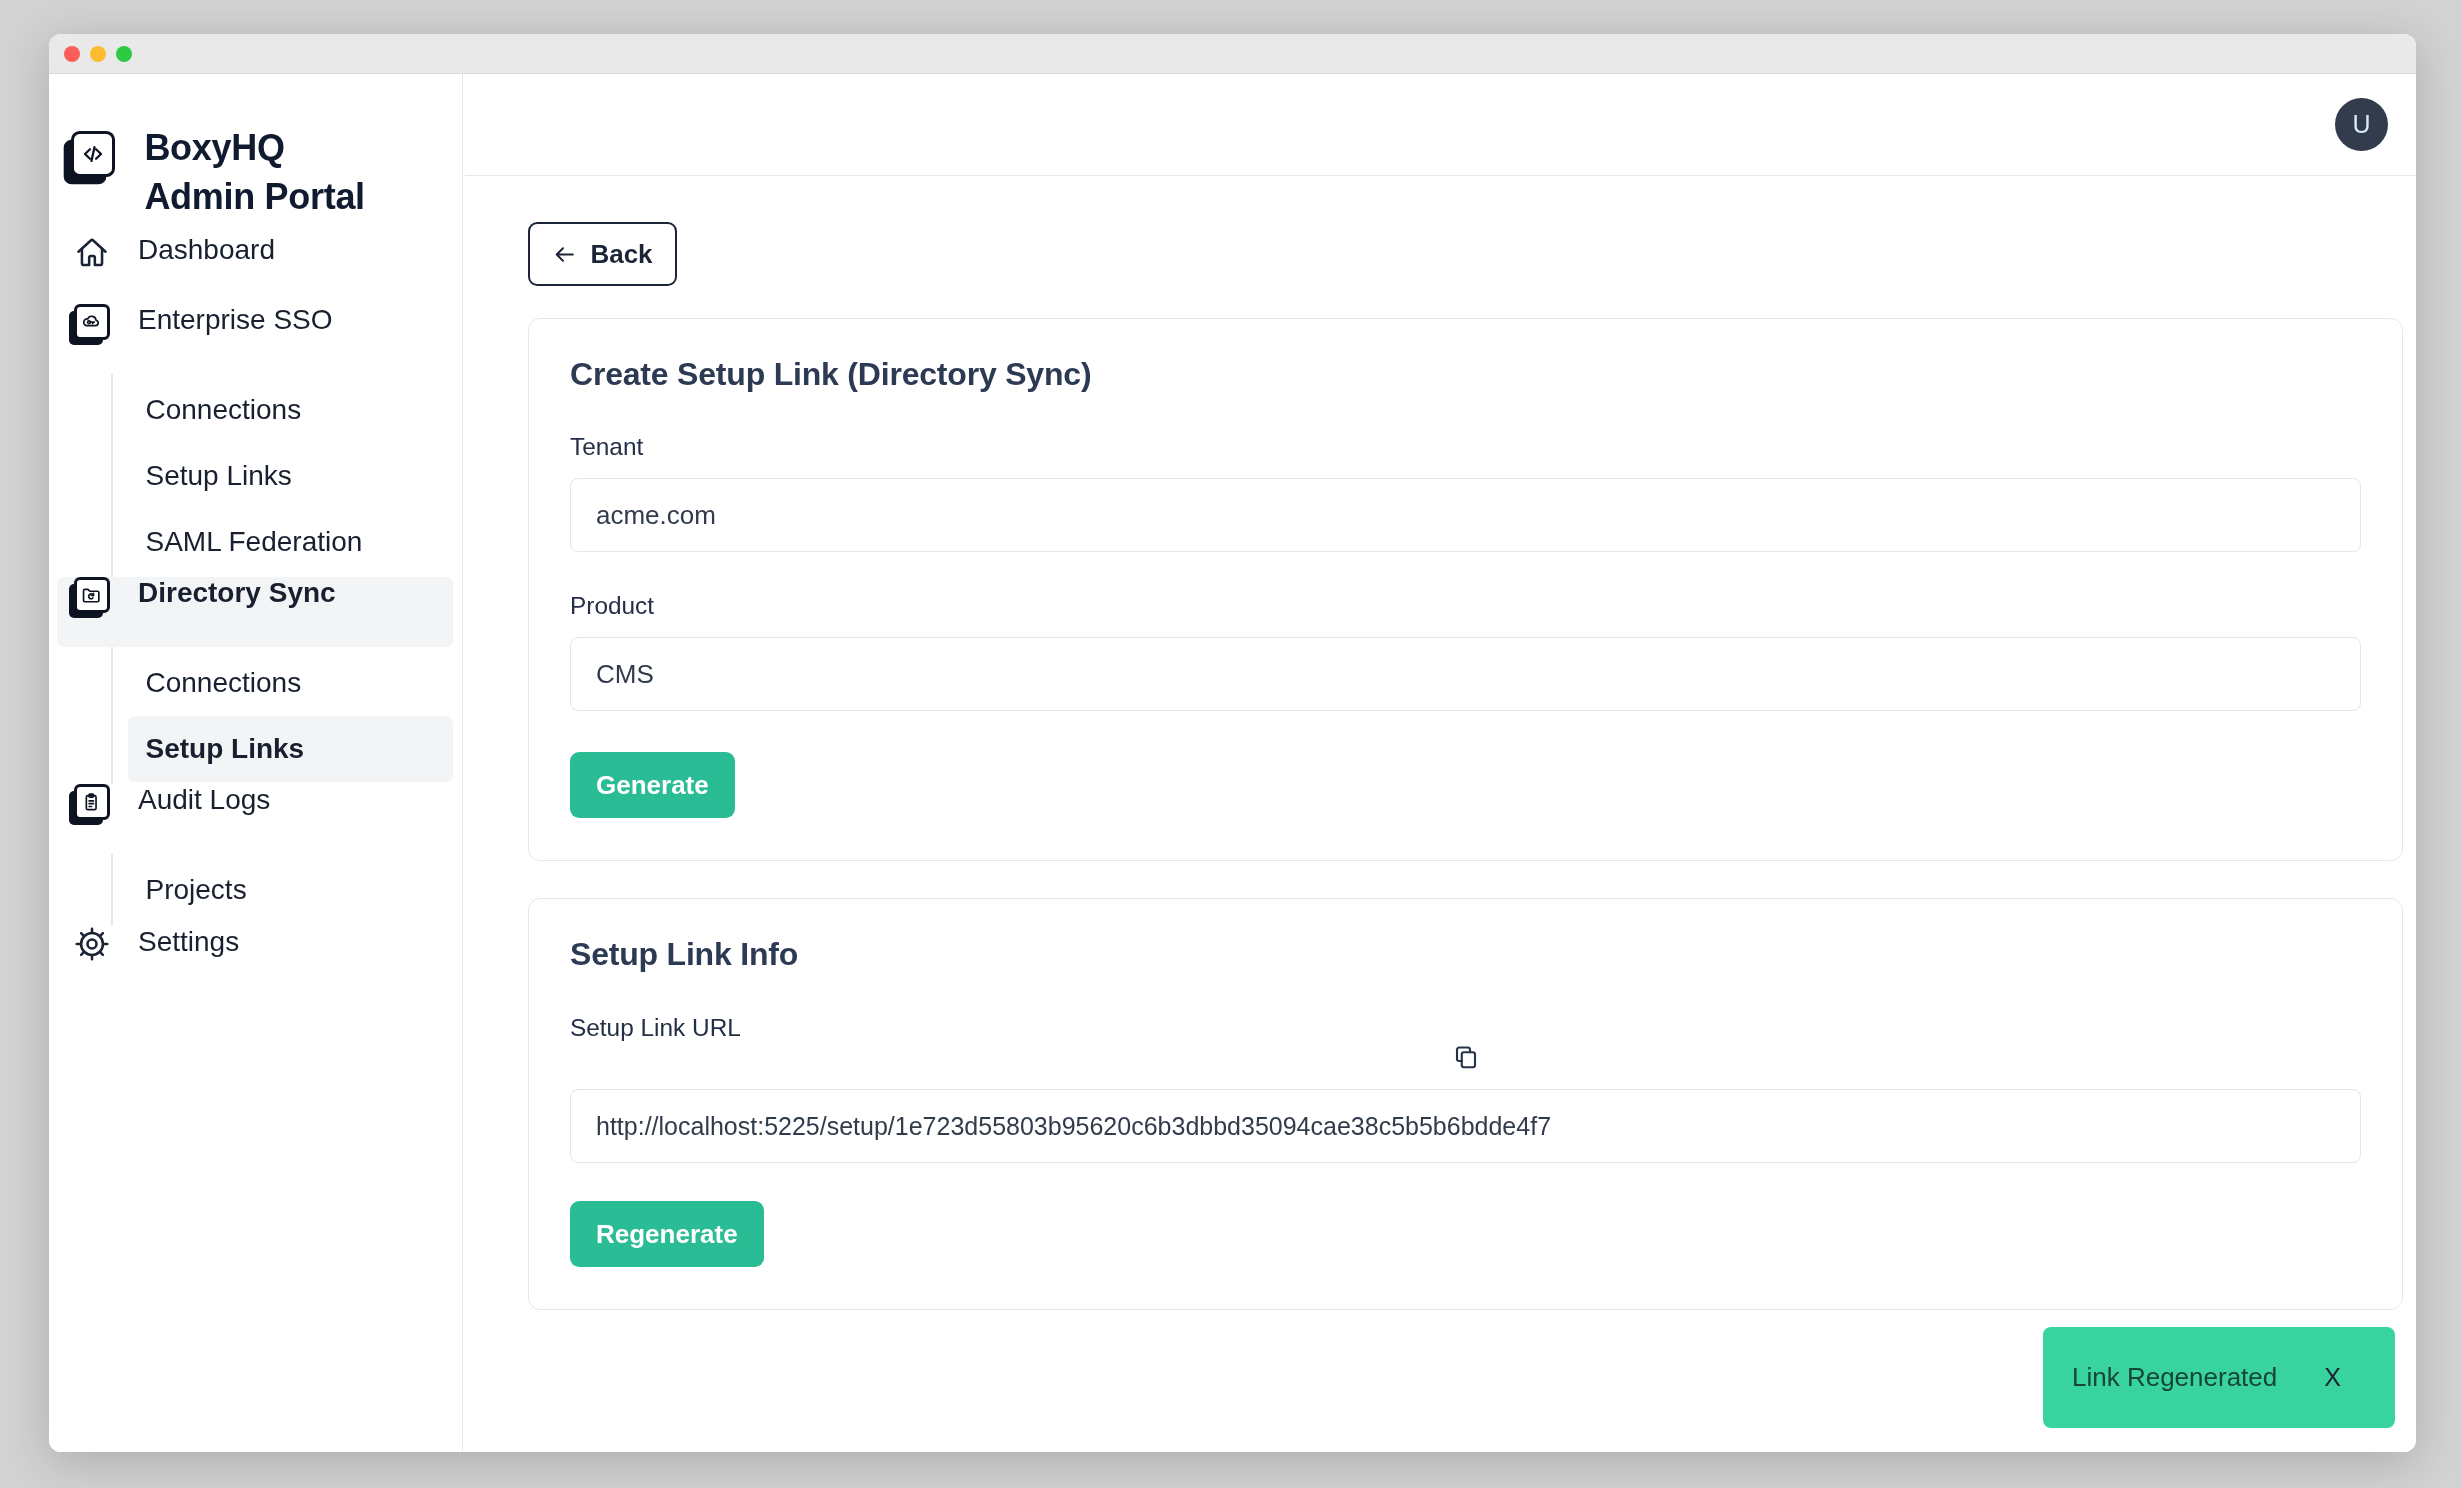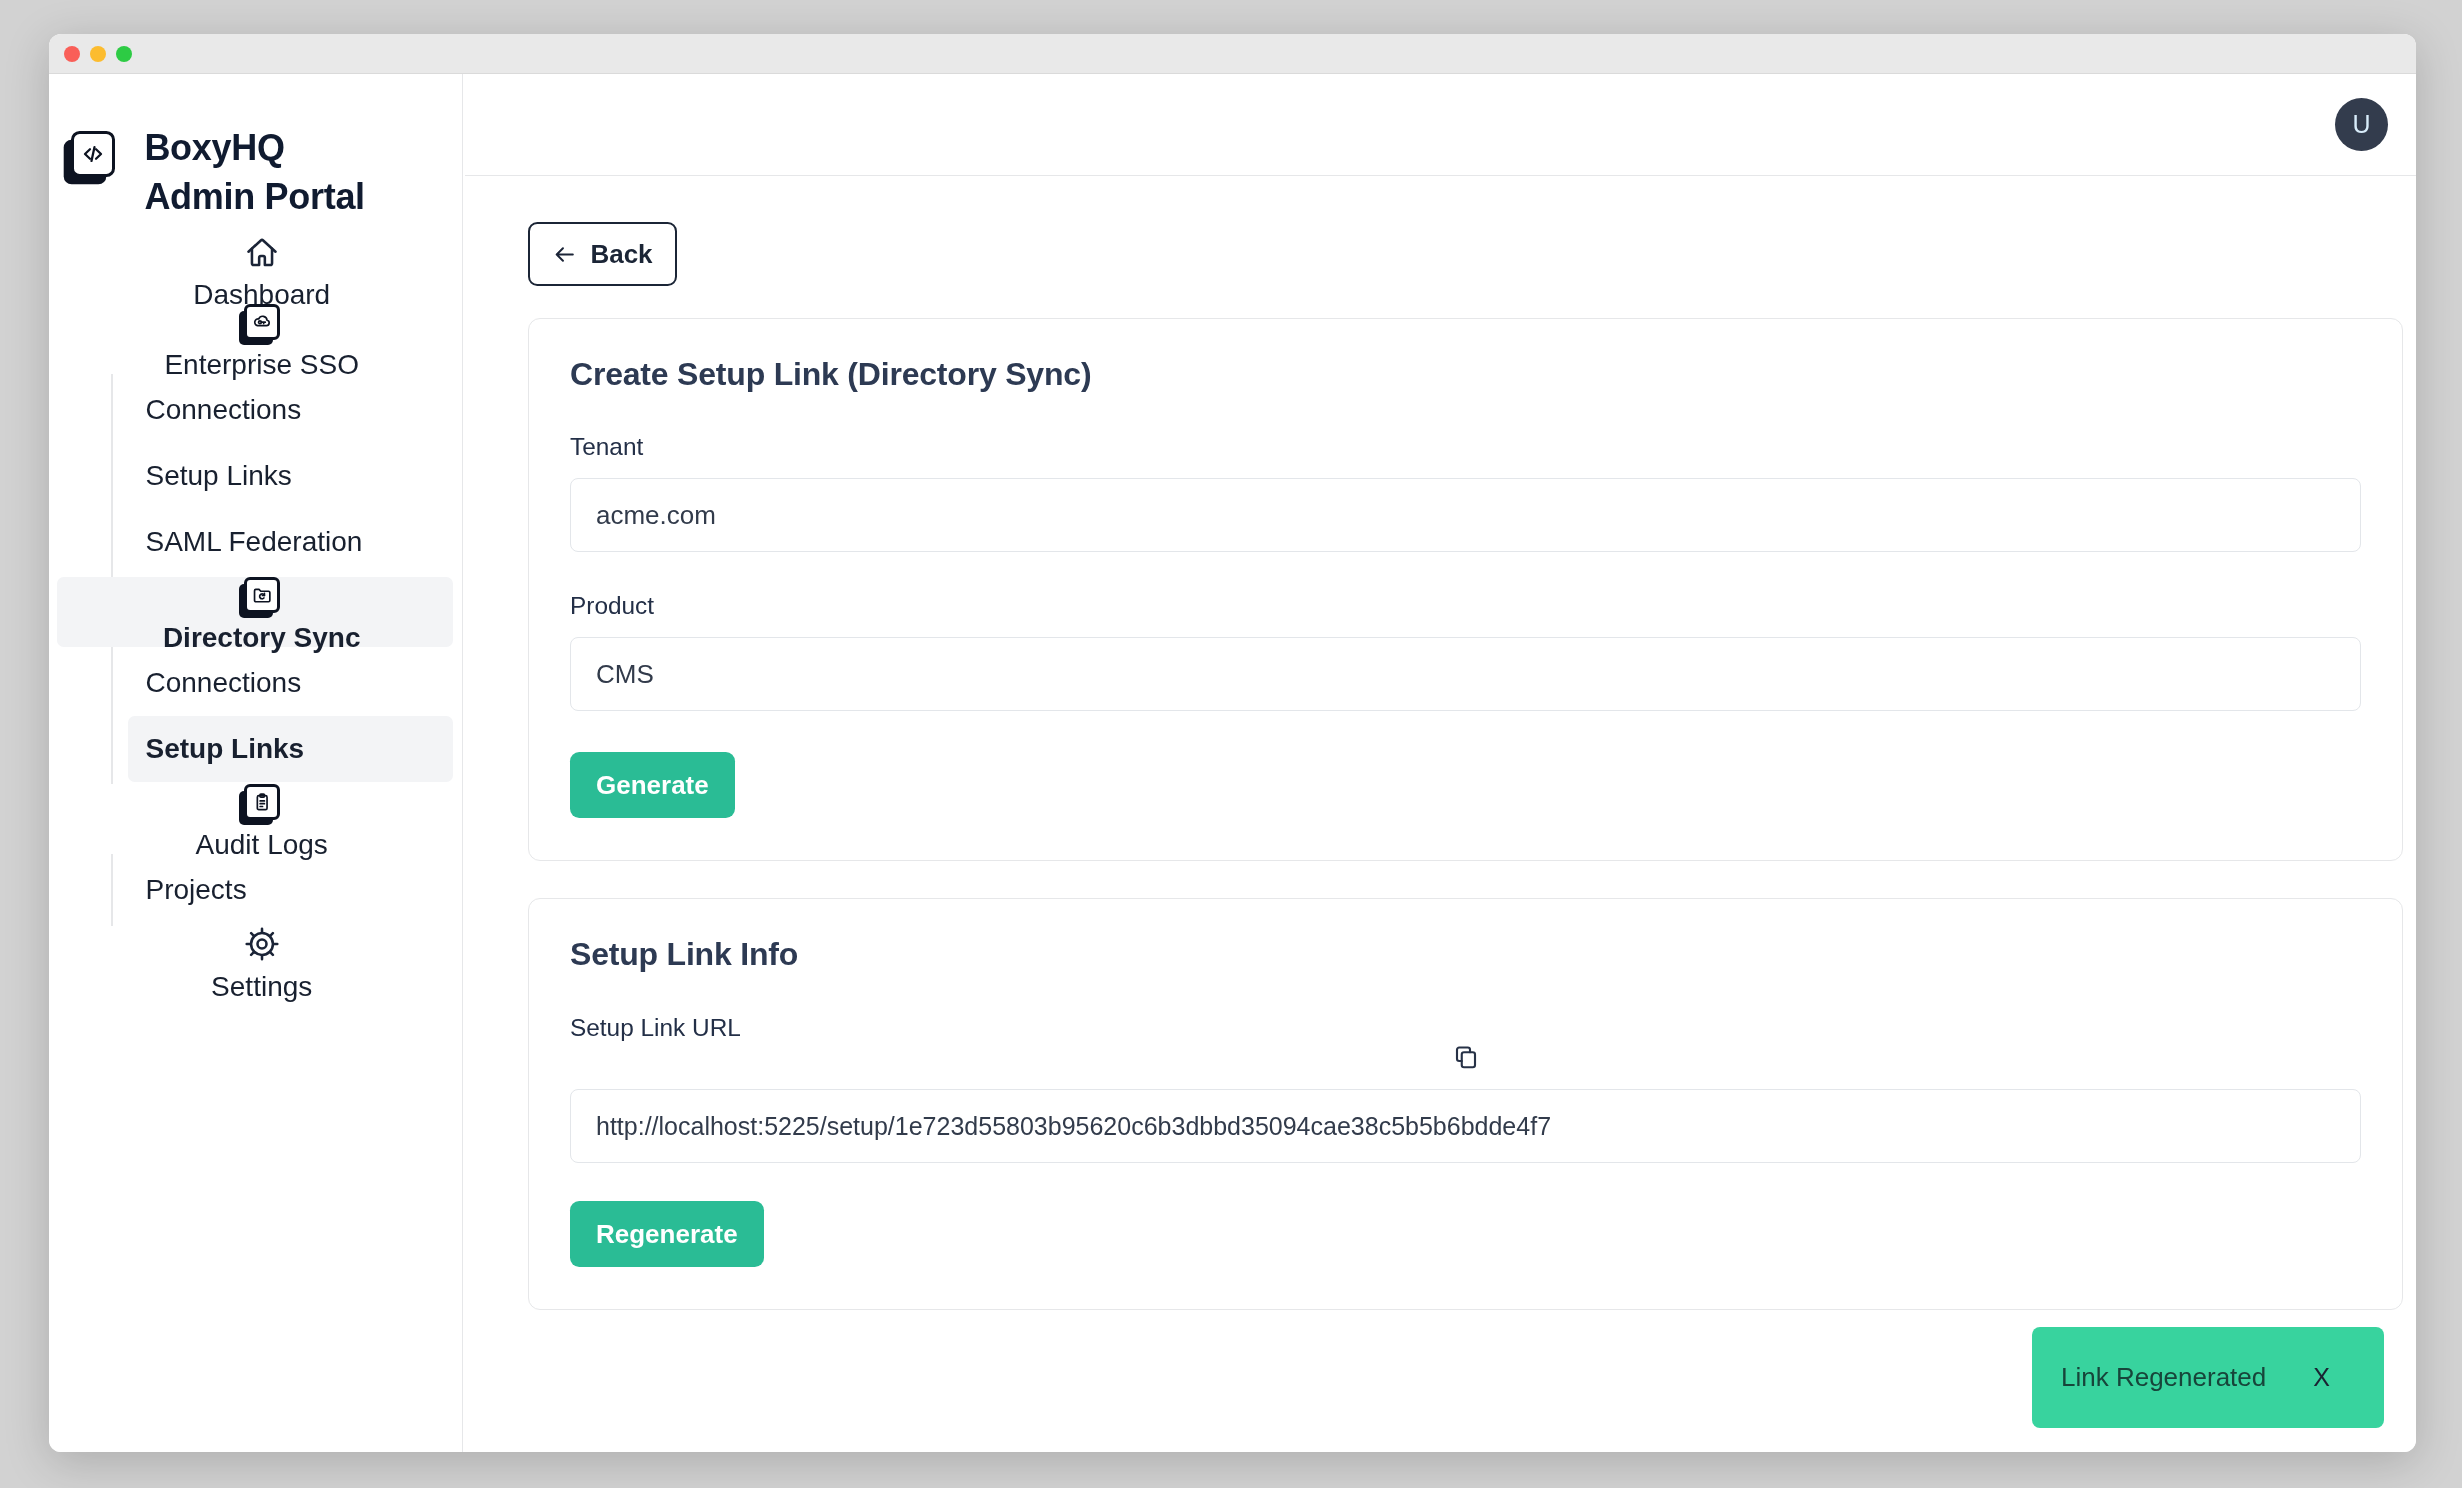--- a/index.html
+++ b/index.html
@@ -40,23 +40,23 @@
     box-shadow:-8px 8px 0 -0.7px #0d1321;
     display:flex; align-items:center; justify-content:center;
   }
   .logo-key svg { width:26px; height:26px; }
   .brand-title {
     width:244px; font-size:36px; font-weight:700; color:#101b30;
     line-height:49px; letter-spacing:-0.3px;
   }
   .nav { list-style:none; margin:13px 0 0; padding:0 8.6px 0 8px; }
   .nav-main {
-    height:70px; display:flex; align-items:center; gap:9px;
+    height:70px; display:flex; gap:25px;
     padding-left:13px; border-radius:6.6px;
-    font-size:28px; color:#18202f; cursor:pointer;flex-direction:column;
+    font-size:28px; color:#18202f; cursor:pointer;
   }
   .nav-main.active { background:#f3f4f6; font-weight:700; }
   .icon-box { flex:none; width:43px; display:flex; justify-content:center; }
   .keycap {
     width:30px; height:30px; background:#fff;
     border:3px solid #0d1321; border-radius:6px;
     box-shadow:-6px 6px 0 -1px #0d1321;
     display:flex; align-items:center; justify-content:center;
   }
   .keycap svg { width:22.4px; height:22.4px; }
@@ -119,21 +119,21 @@
     background:#fff; outline:none;
   }
   .btn-teal {
     margin-top:41px; height:66px; padding:0 26px;
     border:none; border-radius:9.2px; background:#2abc95;
     color:#ffffff; font-family:inherit; font-size:26px; font-weight:700; cursor:pointer;
   }
 
   
   .toast {
-    position:absolute; right:32px; bottom:24.4px; width:352px; height:101px;
+    position:absolute; right:21px; bottom:24.4px; width:352px; height:101px;
     background:#38d39e; border-radius:8px; z-index:5;
     display:flex; align-items:center; justify-content:space-between;
     padding:0 54px 0 29px; box-sizing:border-box;
   }
   .toast-msg { font-size:26px; color:#17453a; }
   .toast-x {
     background:none; border:none; padding:0; cursor:pointer;
     font-family:inherit; font-size:25px; font-weight:500; color:#1a2433;
   }
 

